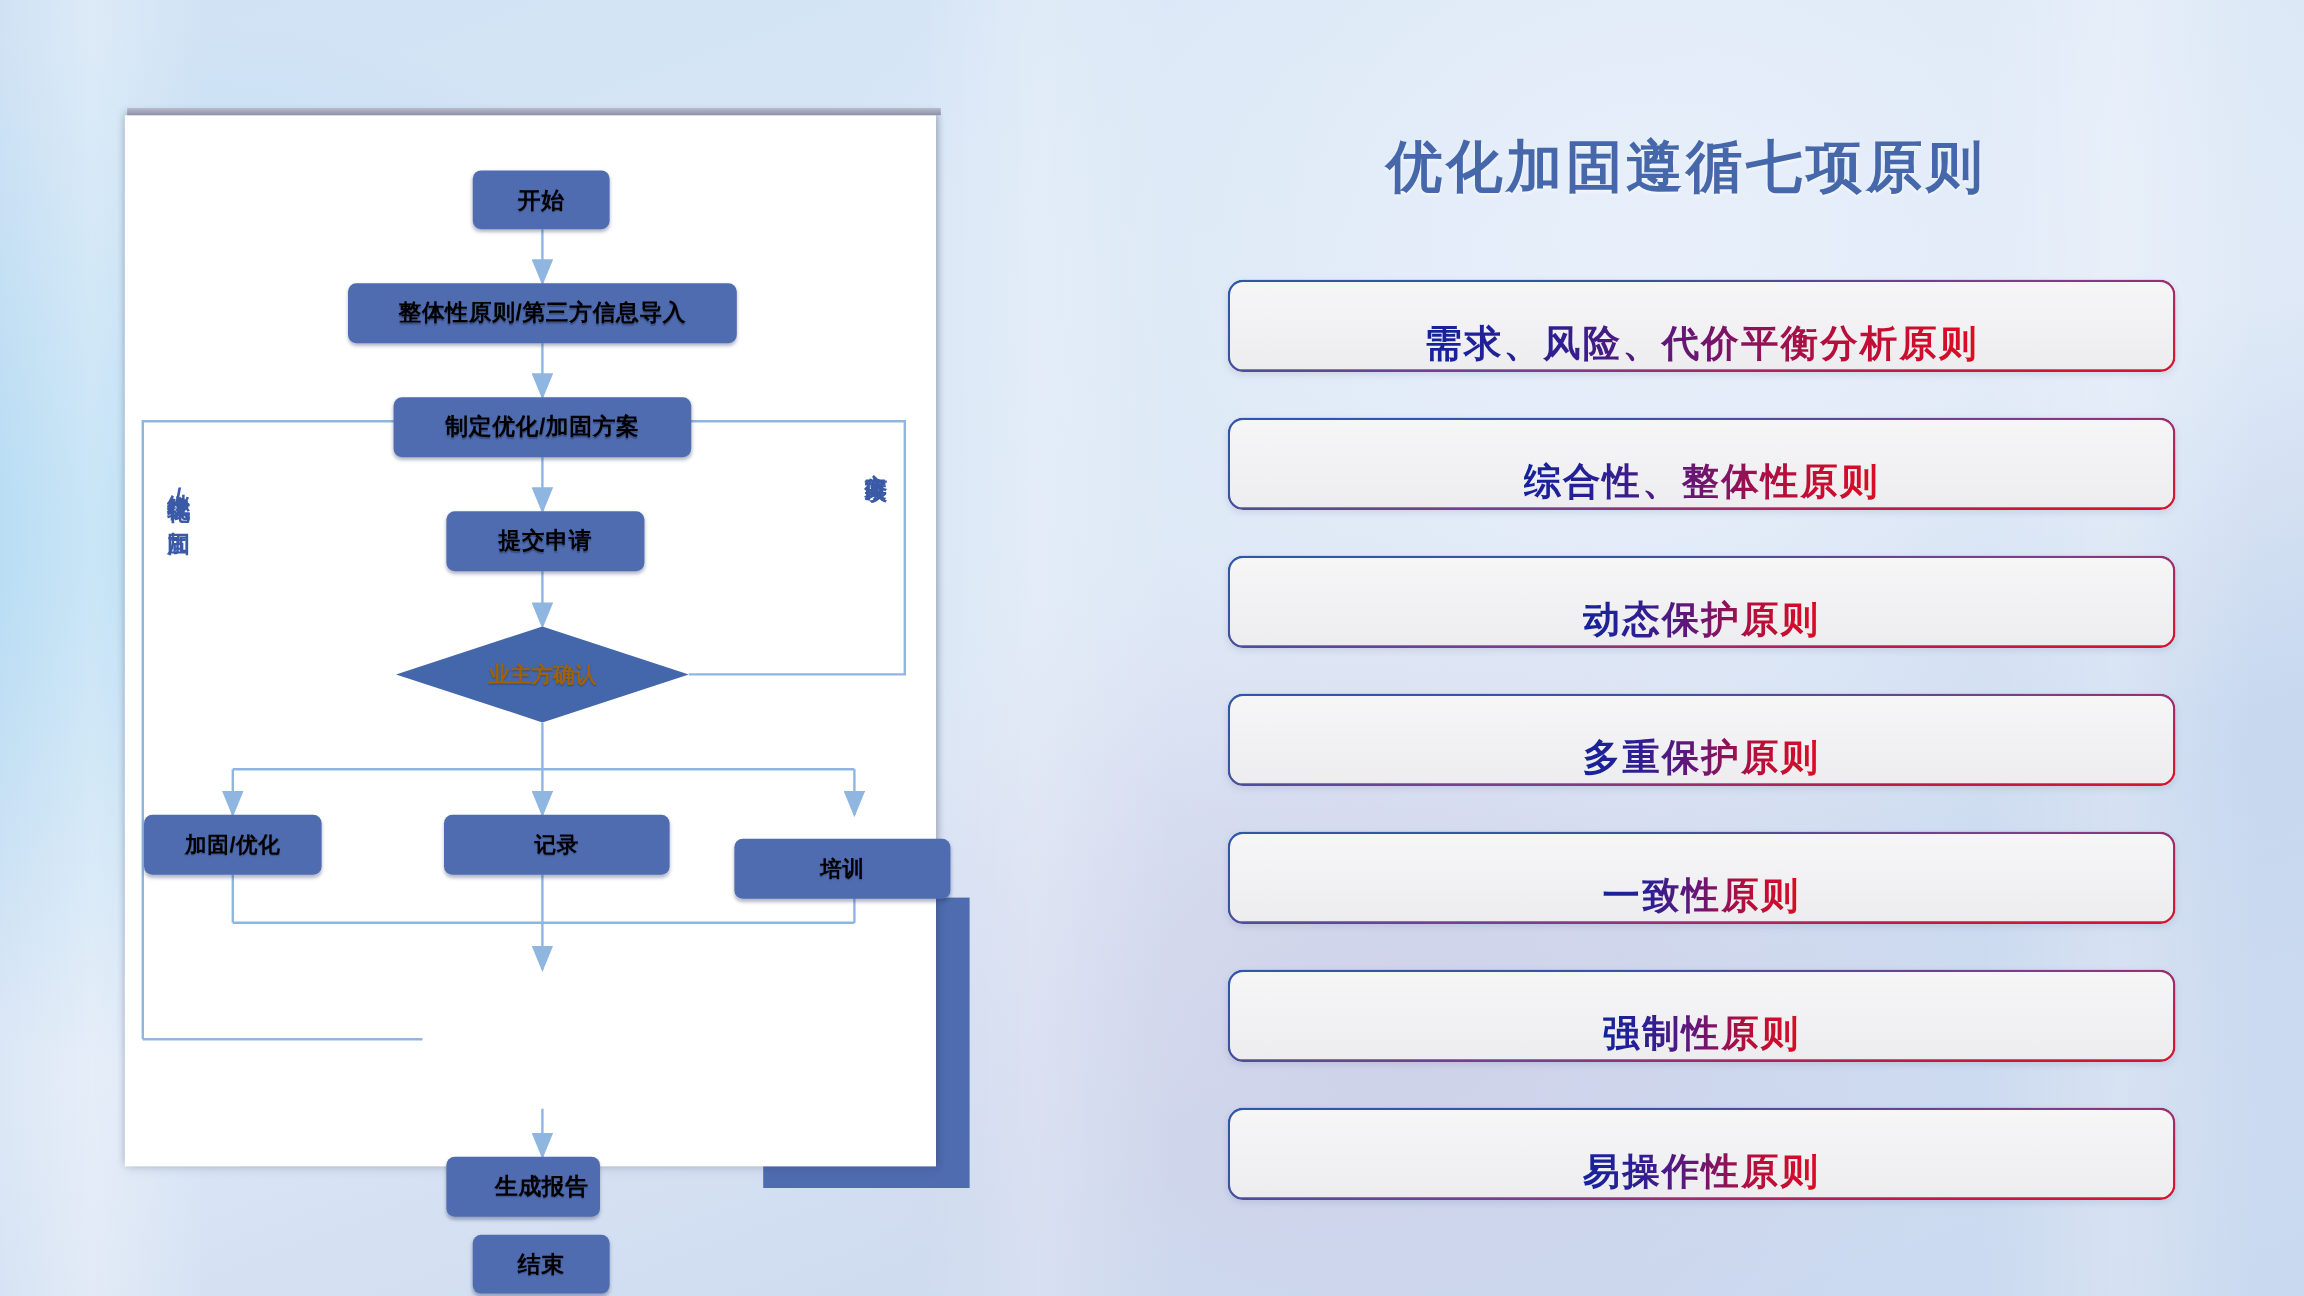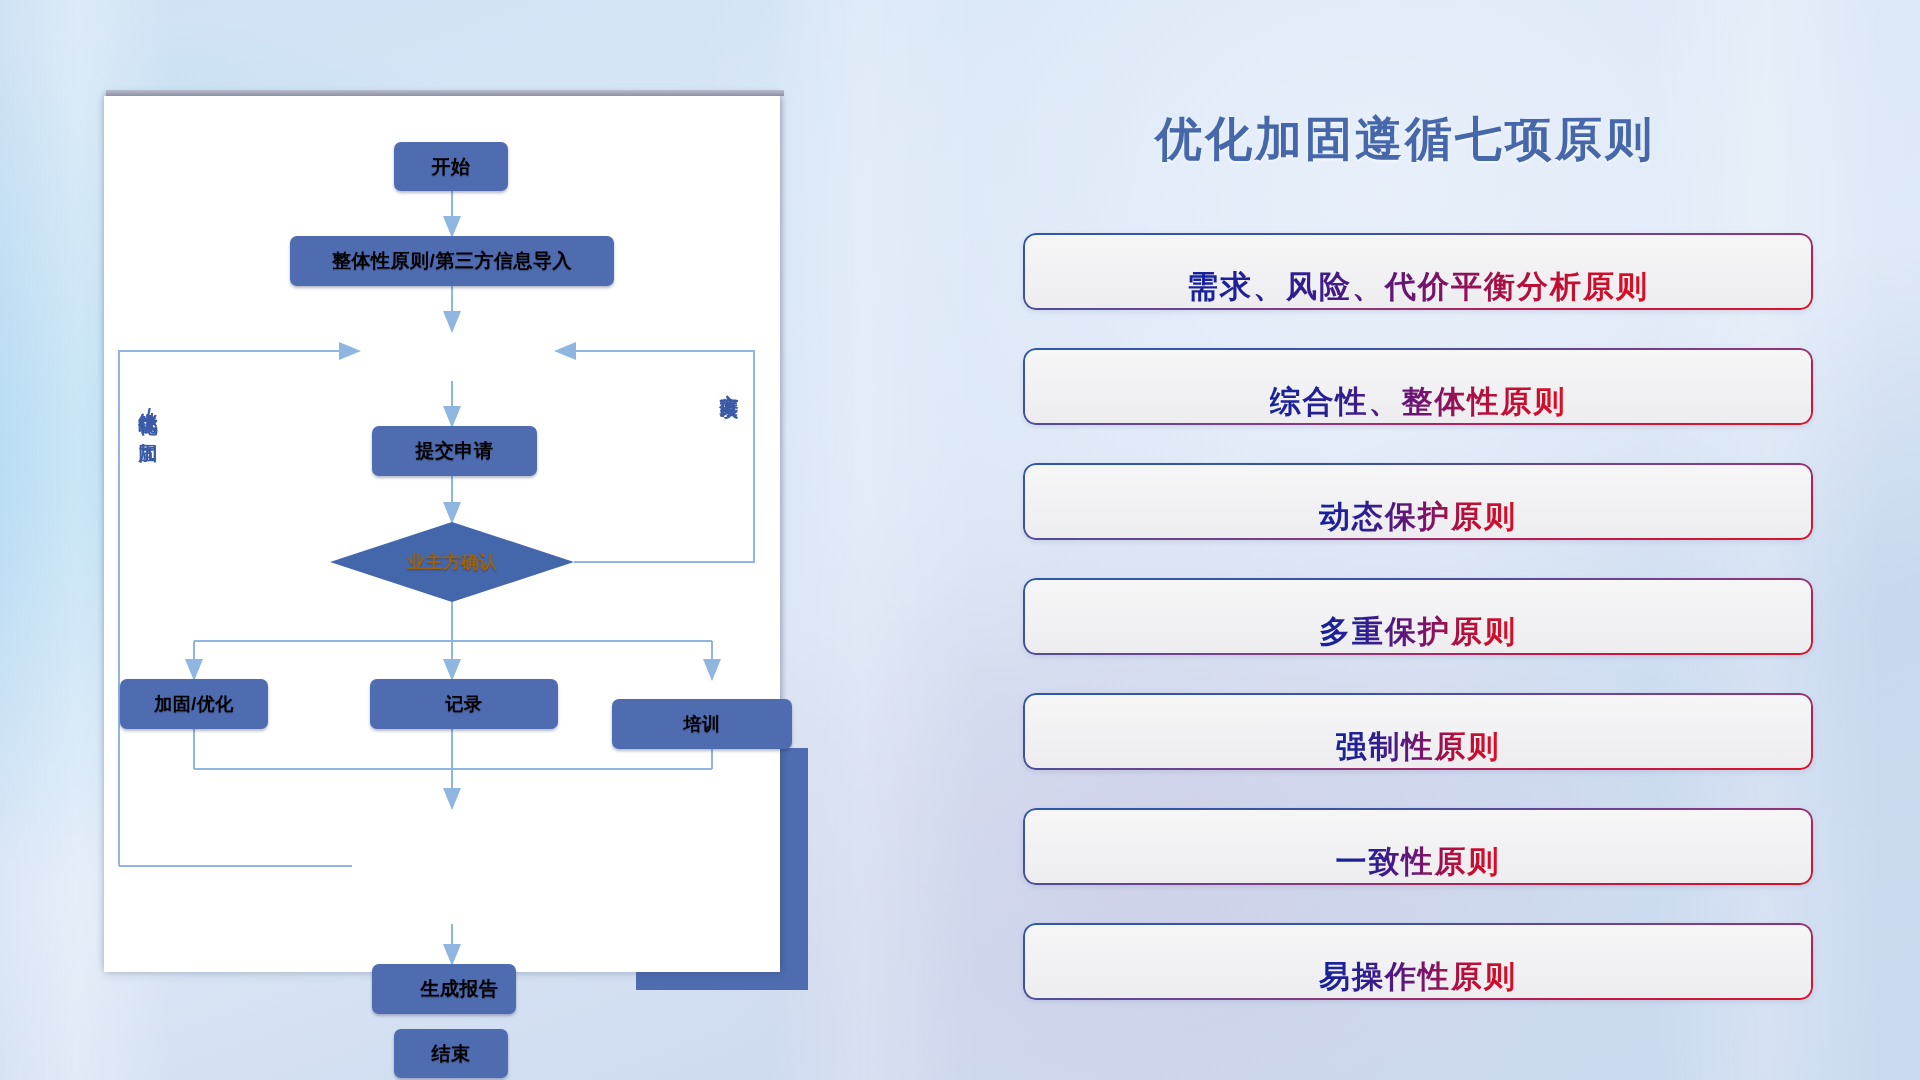--- a/index.html
+++ b/index.html
@@ -153,20 +153,23 @@
     </svg>
 
     <div class="node" style="left:290px;top:46px;width:114px;height:49px;">
       <span>开始</span>
     </div>
 
     <div class="node" style="left:186px;top:140px;width:324px;height:50px;">
       <span>整体性原则/第三方信息导入</span>
     </div>
 
+    <div class="node" style="left:224px;top:235px;width:248px;height:50px;">
+      <span>制定优化/加固方案</span>
+    </div>
 
     <div class="node" style="left:268px;top:330px;width:165px;height:50px;">
       <span>提交申请</span>
     </div>
 
     <div class="diamond" style="left:226px;top:426px;width:244px;height:80px;">
       <div class="dshape"></div>
       <span>业主方确认</span>
     </div>
 
@@ -176,21 +179,21 @@
 
     <div class="node small" style="left:266px;top:583px;width:188px;height:50px;">
       <span>记录</span>
     </div>
 
     <div class="node small" style="left:508px;top:583px;width:180px;height:50px;margin-top:20px;">
       <span>培训</span>
     </div>
 
 
-    <div class="node" style="left:268px;top:868px;width:144px;height:50px;padding-left:31px;">
+    <div class="node" style="left:268px;top:868px;width:128px;height:50px;padding-left:31px;">
       <span>生成报告</span>
     </div>
 
     <div class="node" style="left:290px;top:933px;width:114px;height:49px;">
       <span>结束</span>
     </div>
 
     <div class="vlabel" style="left:34px;top:300px;">继续优化/加固</div>
 
     <div class="vlabel" style="left:615px;top:283px;">方案修改</div>
@@ -212,24 +215,24 @@
     <div class="pcard">
       <div class="frame"></div>
       <div class="ptext">动态保护原则</div>
     </div>
     <div class="pcard">
       <div class="frame"></div>
       <div class="ptext">多重保护原则</div>
     </div>
     <div class="pcard">
       <div class="frame"></div>
+      <div class="ptext">一致性原则</div>
+    </div>
+    <div class="pcard">
+      <div class="frame"></div>
       <div class="ptext">强制性原则</div>
-    </div>
-    <div class="pcard">
-      <div class="frame"></div>
-      <div class="ptext">一致性原则</div>
     </div>
     <div class="pcard">
       <div class="frame"></div>
       <div class="ptext">易操作性原则</div>
     </div>
   </div>
 </div>
 
 </body></html>

